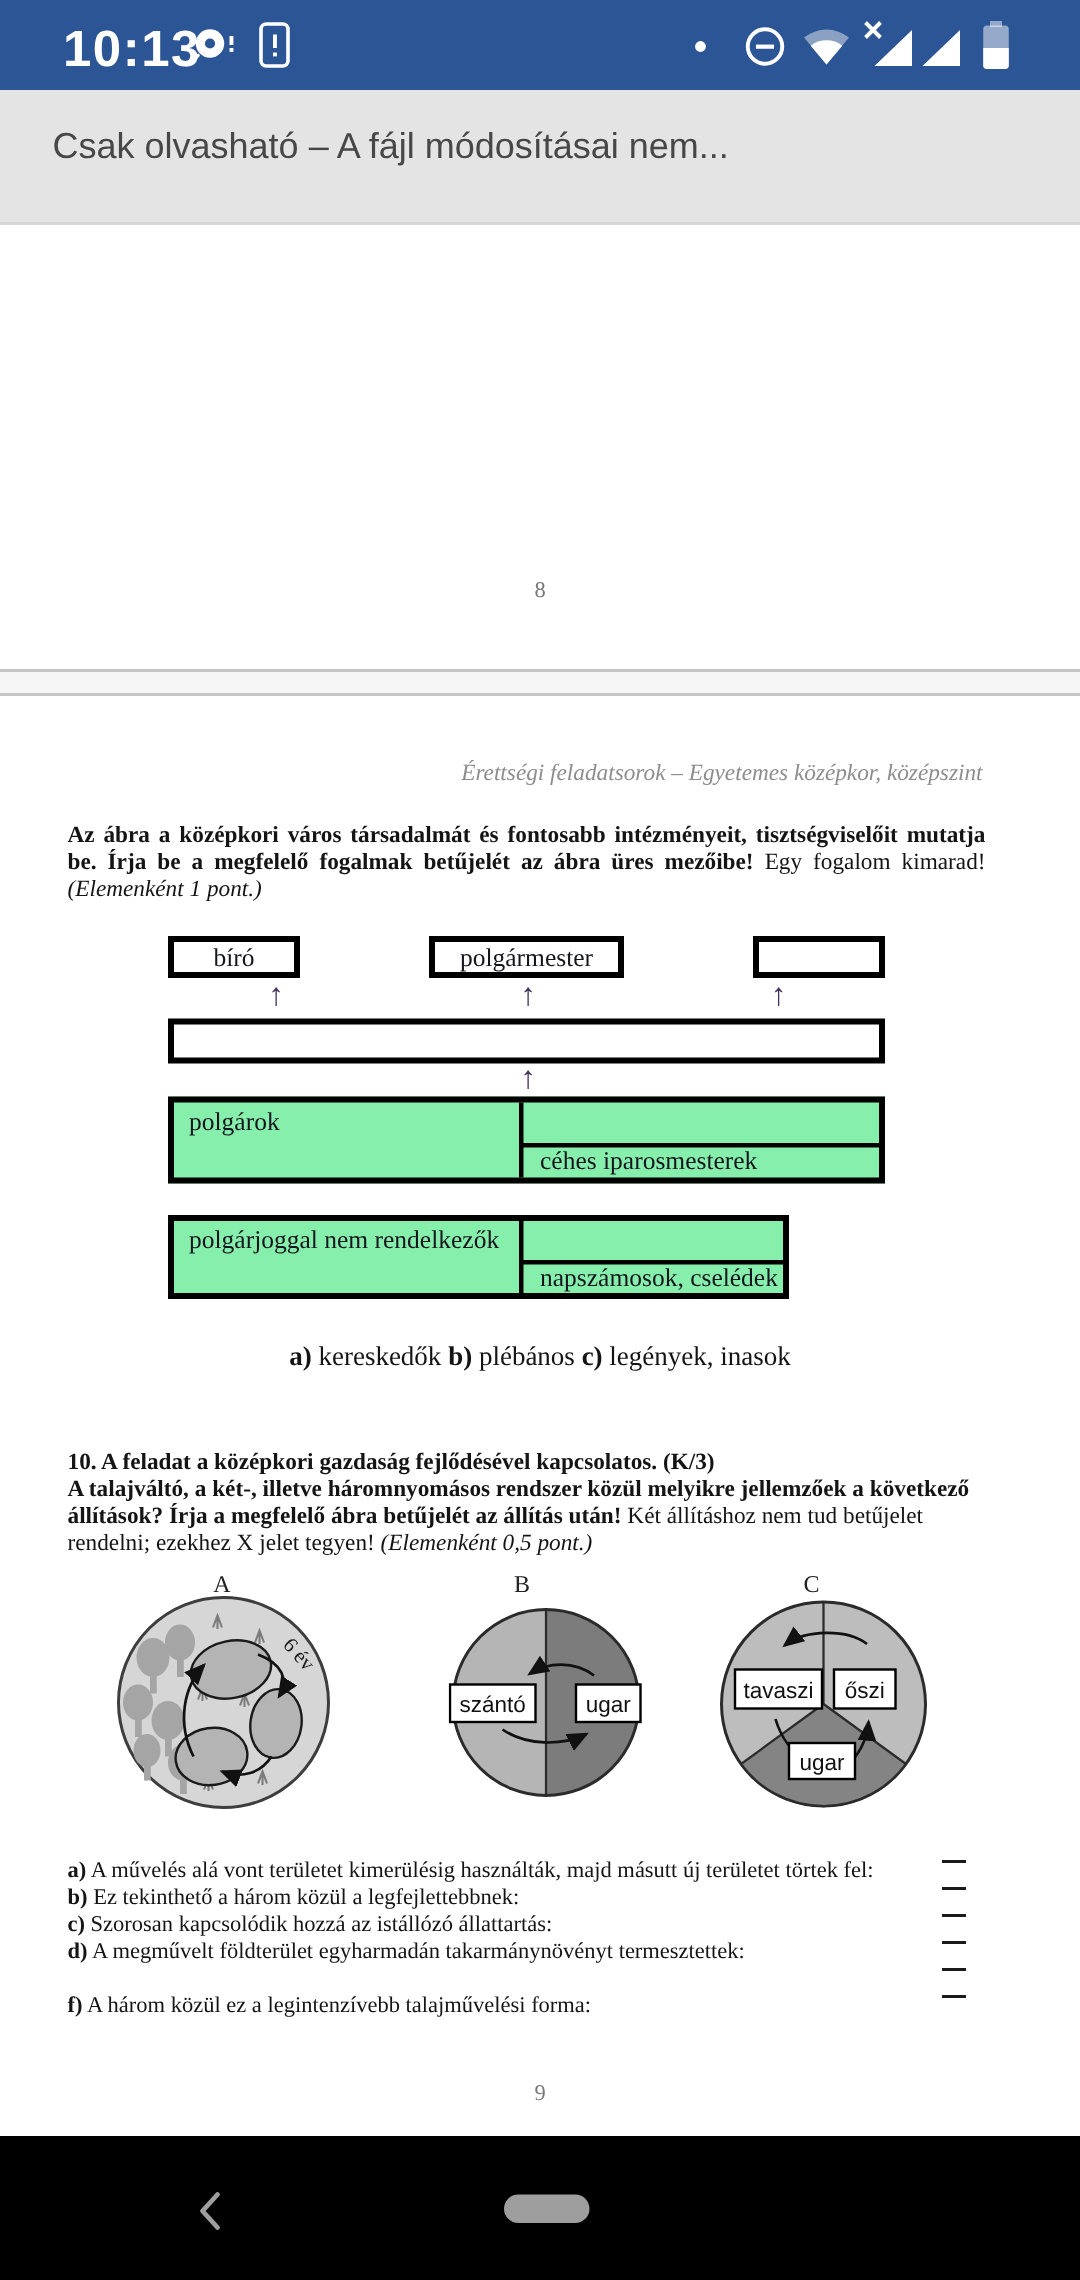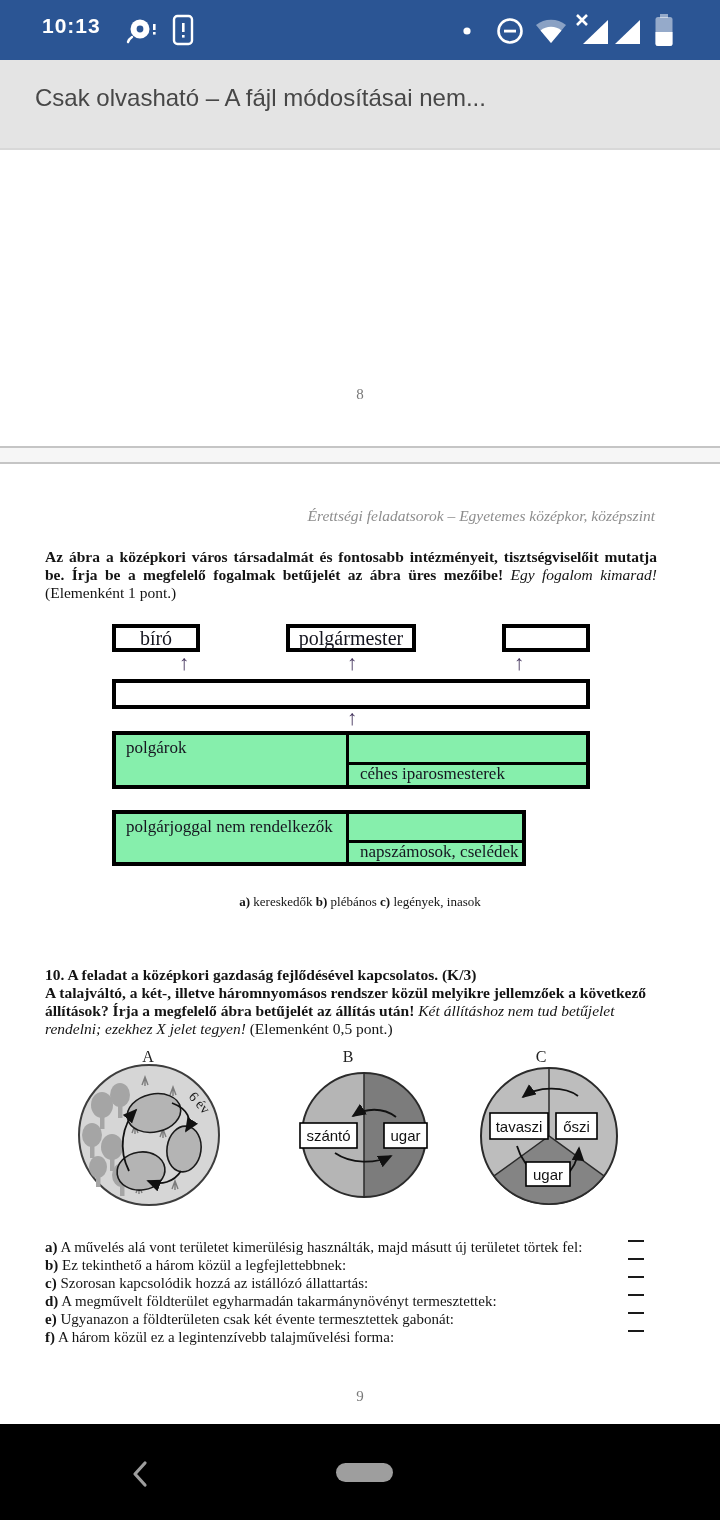--- a/index.html
+++ b/index.html
@@ -1,21 +1,21 @@
 <!DOCTYPE html>
 <html><head>
 <meta charset="utf-8">
 <style>
   html,body{margin:0;padding:0;background:#000;}
   .screen{position:relative;width:720px;height:1520px;background:#ffffff;overflow:hidden;
           font-family:"Liberation Sans",sans-serif;}
 
   
   .status-bar{position:absolute;left:0;top:0;width:720px;height:60px;background:#2b5594;}
-  .sb-time{position:absolute;left:42px;top:14px;color:#fff;font-size:21px;font-weight:700;letter-spacing:1px;}
+  .sb-time{position:absolute;left:42px;top:14px;color:#fff;font-size:34px;font-weight:700;letter-spacing:1px;}
   .sb-ico{position:absolute;top:0;}
 
   
   .app-header{position:absolute;left:0;top:60px;width:720px;height:88px;background:#e4e4e4;border-bottom:2px solid #d8d8d8;}
   .app-title{position:absolute;left:35px;top:24px;width:580px;color:#474747;font-size:24px;
              white-space:nowrap;overflow:hidden;}
   .hdr-chevron{position:absolute;left:644px;top:94px;}
 
   
   .doc{position:absolute;left:0;top:150px;width:720px;height:1274px;background:#fff;}
@@ -24,36 +24,36 @@
            font-size:15px;color:#787878;}
   .page-sep{position:absolute;left:0;top:296px;width:720px;height:14px;background:#f6f6f6;
             border-top:2px solid #c5c5c5;border-bottom:2px solid #c5c5c5;}
 
   .run-head{position:absolute;left:45px;top:357px;width:610px;text-align:right;font-style:italic;
             font-size:15.5px;color:#8d8d8d;font-family:"Liberation Serif",serif;}
   .q-title{position:absolute;left:45px;width:612px;font-weight:700;font-size:15.5px;line-height:18px;}
   .q-body{position:absolute;left:45px;width:612px;font-size:15.5px;line-height:18px;}
   .just{text-align:justify;}
   .b{font-weight:700;}
-  .i{font-style:italic;font-weight:400;}
-  .n{font-weight:400;}
+  .i{font-weight:400;}
+  .n{font-weight:400;font-style:italic;}
 
   
   .dbox{position:absolute;border:4px solid #000;background:#fff;box-sizing:border-box;
-        font-family:"Liberation Serif",serif;font-size:20px;color:#15151f;text-align:center;}
+        font-family:"Liberation Serif",serif;font-size:17px;color:#15151f;text-align:center;}
   .up{position:absolute;font-family:"Liberation Serif",serif;font-size:21px;color:#43335c;
       transform:translateX(-50%);line-height:1;}
   .tbl{position:absolute;border:4px solid #000;background:#86efac;box-sizing:border-box;}
   .tbl .vdiv{position:absolute;top:0;bottom:0;width:3px;background:#000;}
   .tbl .hdiv{position:absolute;height:3px;background:#000;}
   .cell{position:absolute;font-family:"Liberation Serif",serif;font-size:17px;color:#15151f;}
 
   
   .opt-line{position:absolute;left:0;width:720px;text-align:center;font-family:"Liberation Serif",serif;
-            font-size:13px;color:#141414;}
+            font-size:18px;color:#141414;}
   .stmt{position:absolute;left:45px;width:585px;white-space:nowrap;font-family:"Liberation Serif",serif;
         font-size:15px;color:#141414;}
   .blank{position:absolute;left:628px;width:16px;height:1px;border-bottom:2px solid #1a1a1a;}
 
   
   .fig-label{position:absolute;font-family:"Liberation Serif",serif;font-size:16px;color:#222;
              transform:translateX(-50%);}
   .fig{position:absolute;}
 
   
@@ -260,21 +260,20 @@
         <text x="97.5" y="66" text-anchor="middle" font-family="Liberation Sans,sans-serif" font-size="15" fill="#111">őszi</text>
         <rect x="47" y="96" width="44" height="24" fill="#fff" stroke="#000" stroke-width="1.6"></rect>
         <text x="69" y="114" text-anchor="middle" font-family="Liberation Sans,sans-serif" font-size="15" fill="#111">ugar</text>
       </g>
     </svg>
 
     <div class="stmt" style="top:1107px"><span class="b">b)</span> <span>Ez tekinthető a három közül a legfejlettebbnek:</span></div>
     <div class="stmt" style="top:1089px"><span class="b">a)</span> <span>A művelés alá vont területet kimerülésig használták, majd másutt új területet törtek fel:</span></div>
     <div class="stmt" style="top:1143px"><span class="b">d)</span> <span>A megművelt földterület egyharmadán takarmánynövényt termesztettek:</span></div>
     <div class="stmt" style="top:1125px"><span class="b">c)</span> <span>Szorosan kapcsolódik hozzá az istállózó állattartás:</span></div>
-    <div class="stmt" style="top:1161px"><span class="b">e)</span> <span>Ugyanazon a földterületen csak két évente termesztettek gabonát:</span></div>
     <div class="stmt" style="top:1179px"><span class="b">f)</span> <span>A három közül ez a legintenzívebb talajművelési forma:</span></div>
 
     <div class="blank" style="top:1089px"></div>
     <div class="blank" style="top:1107px"></div>
     <div class="blank" style="top:1125px"></div>
     <div class="blank" style="top:1143px"></div>
     <div class="blank" style="top:1161px"></div>
     <div class="blank" style="top:1179px"></div>
 
     <div class="pagenum" style="top:1238px">9</div>

